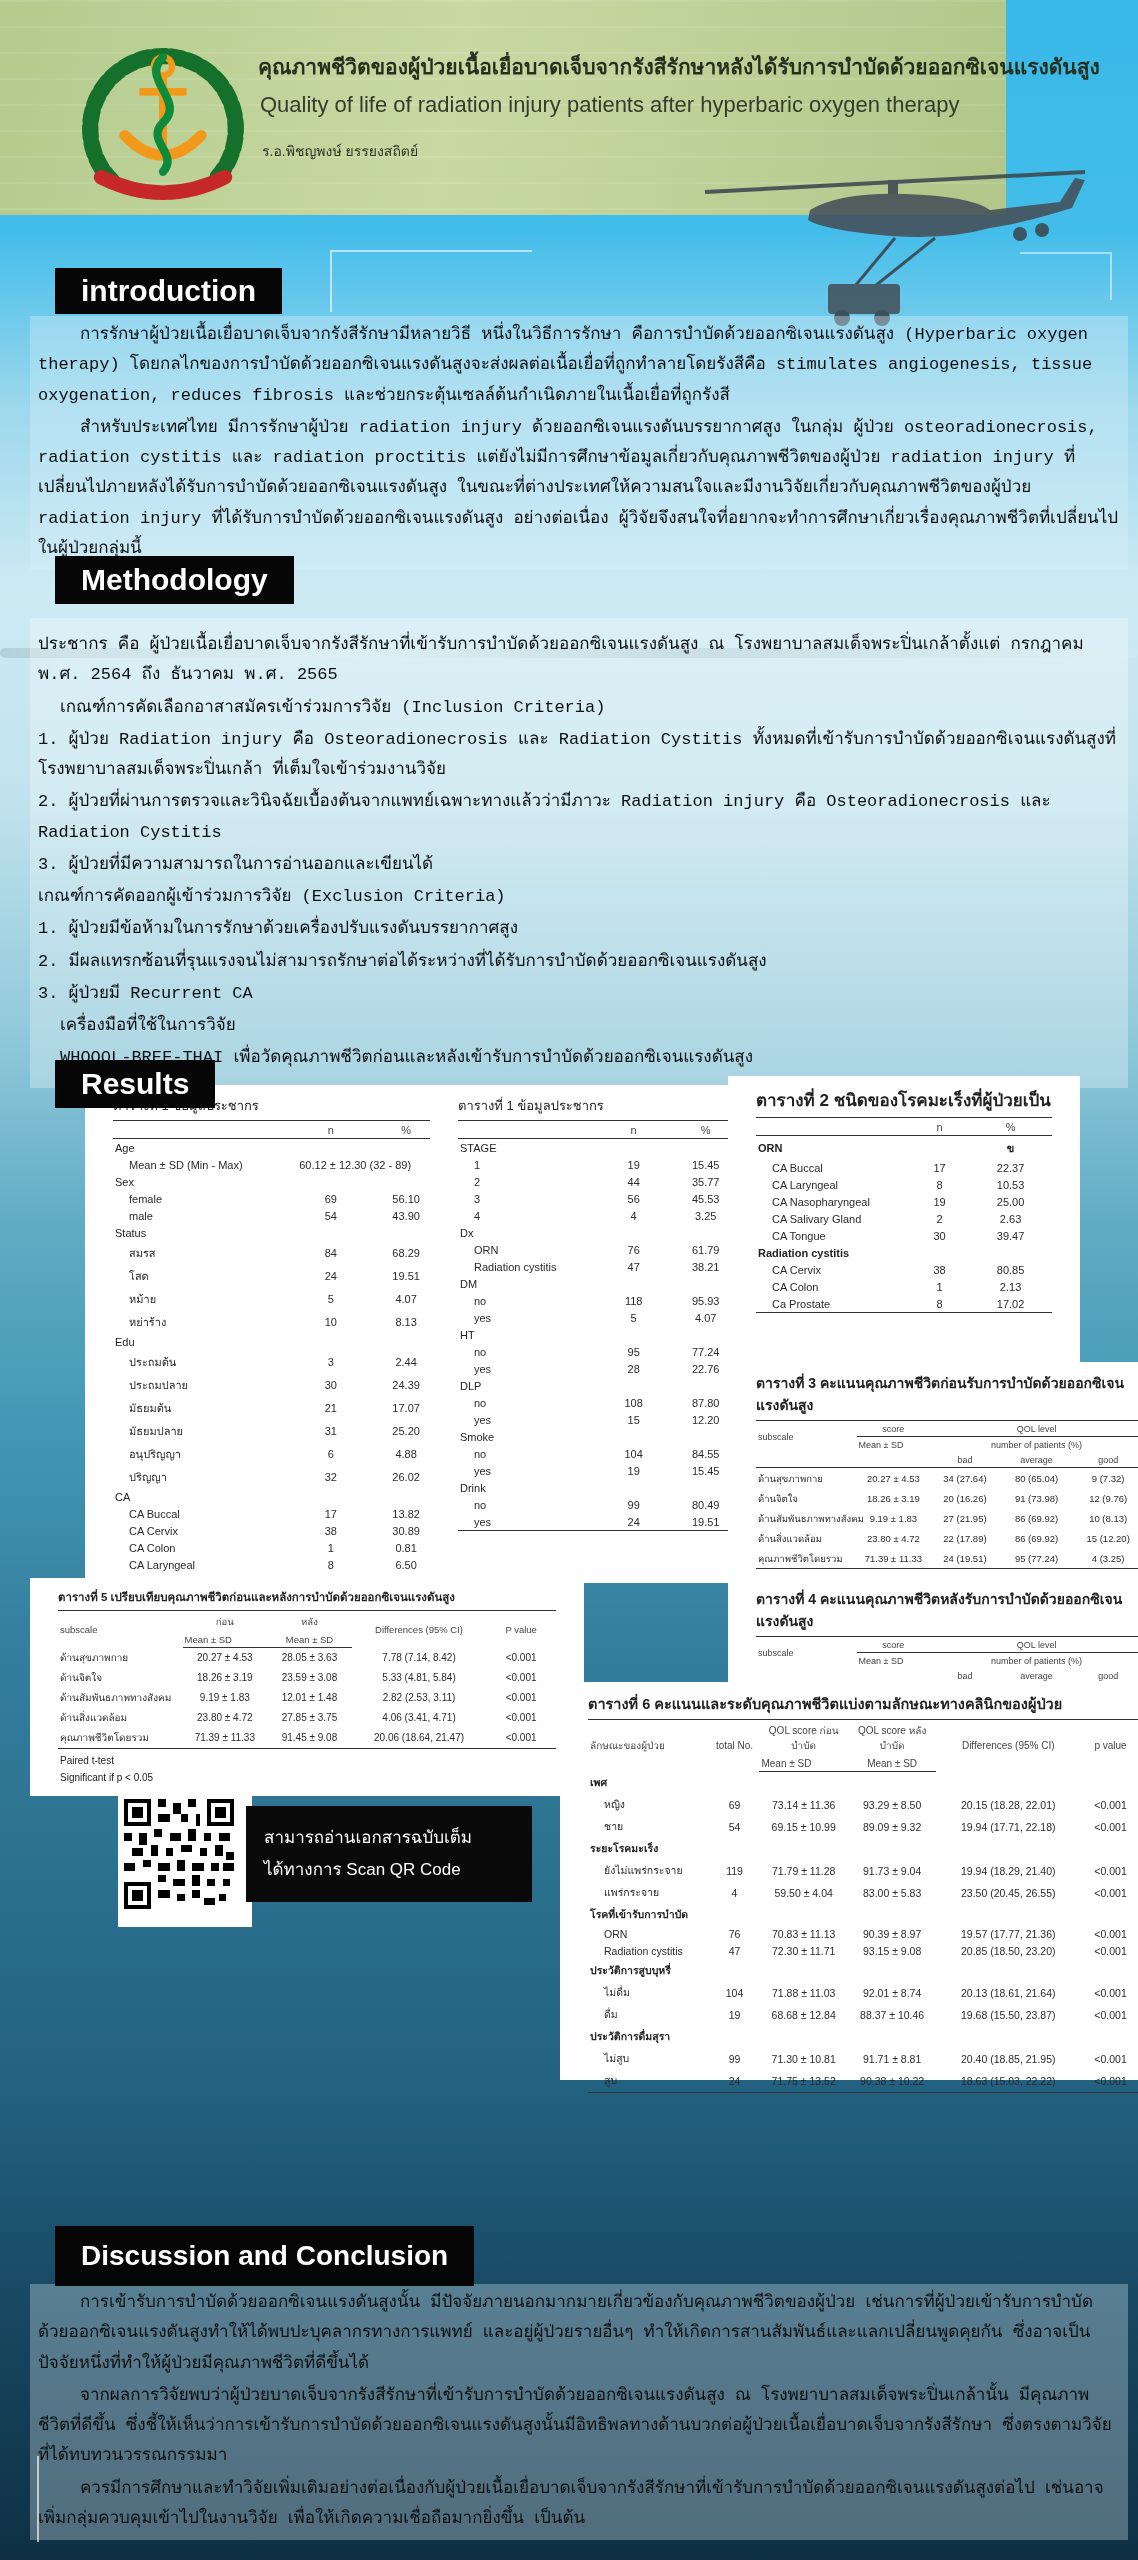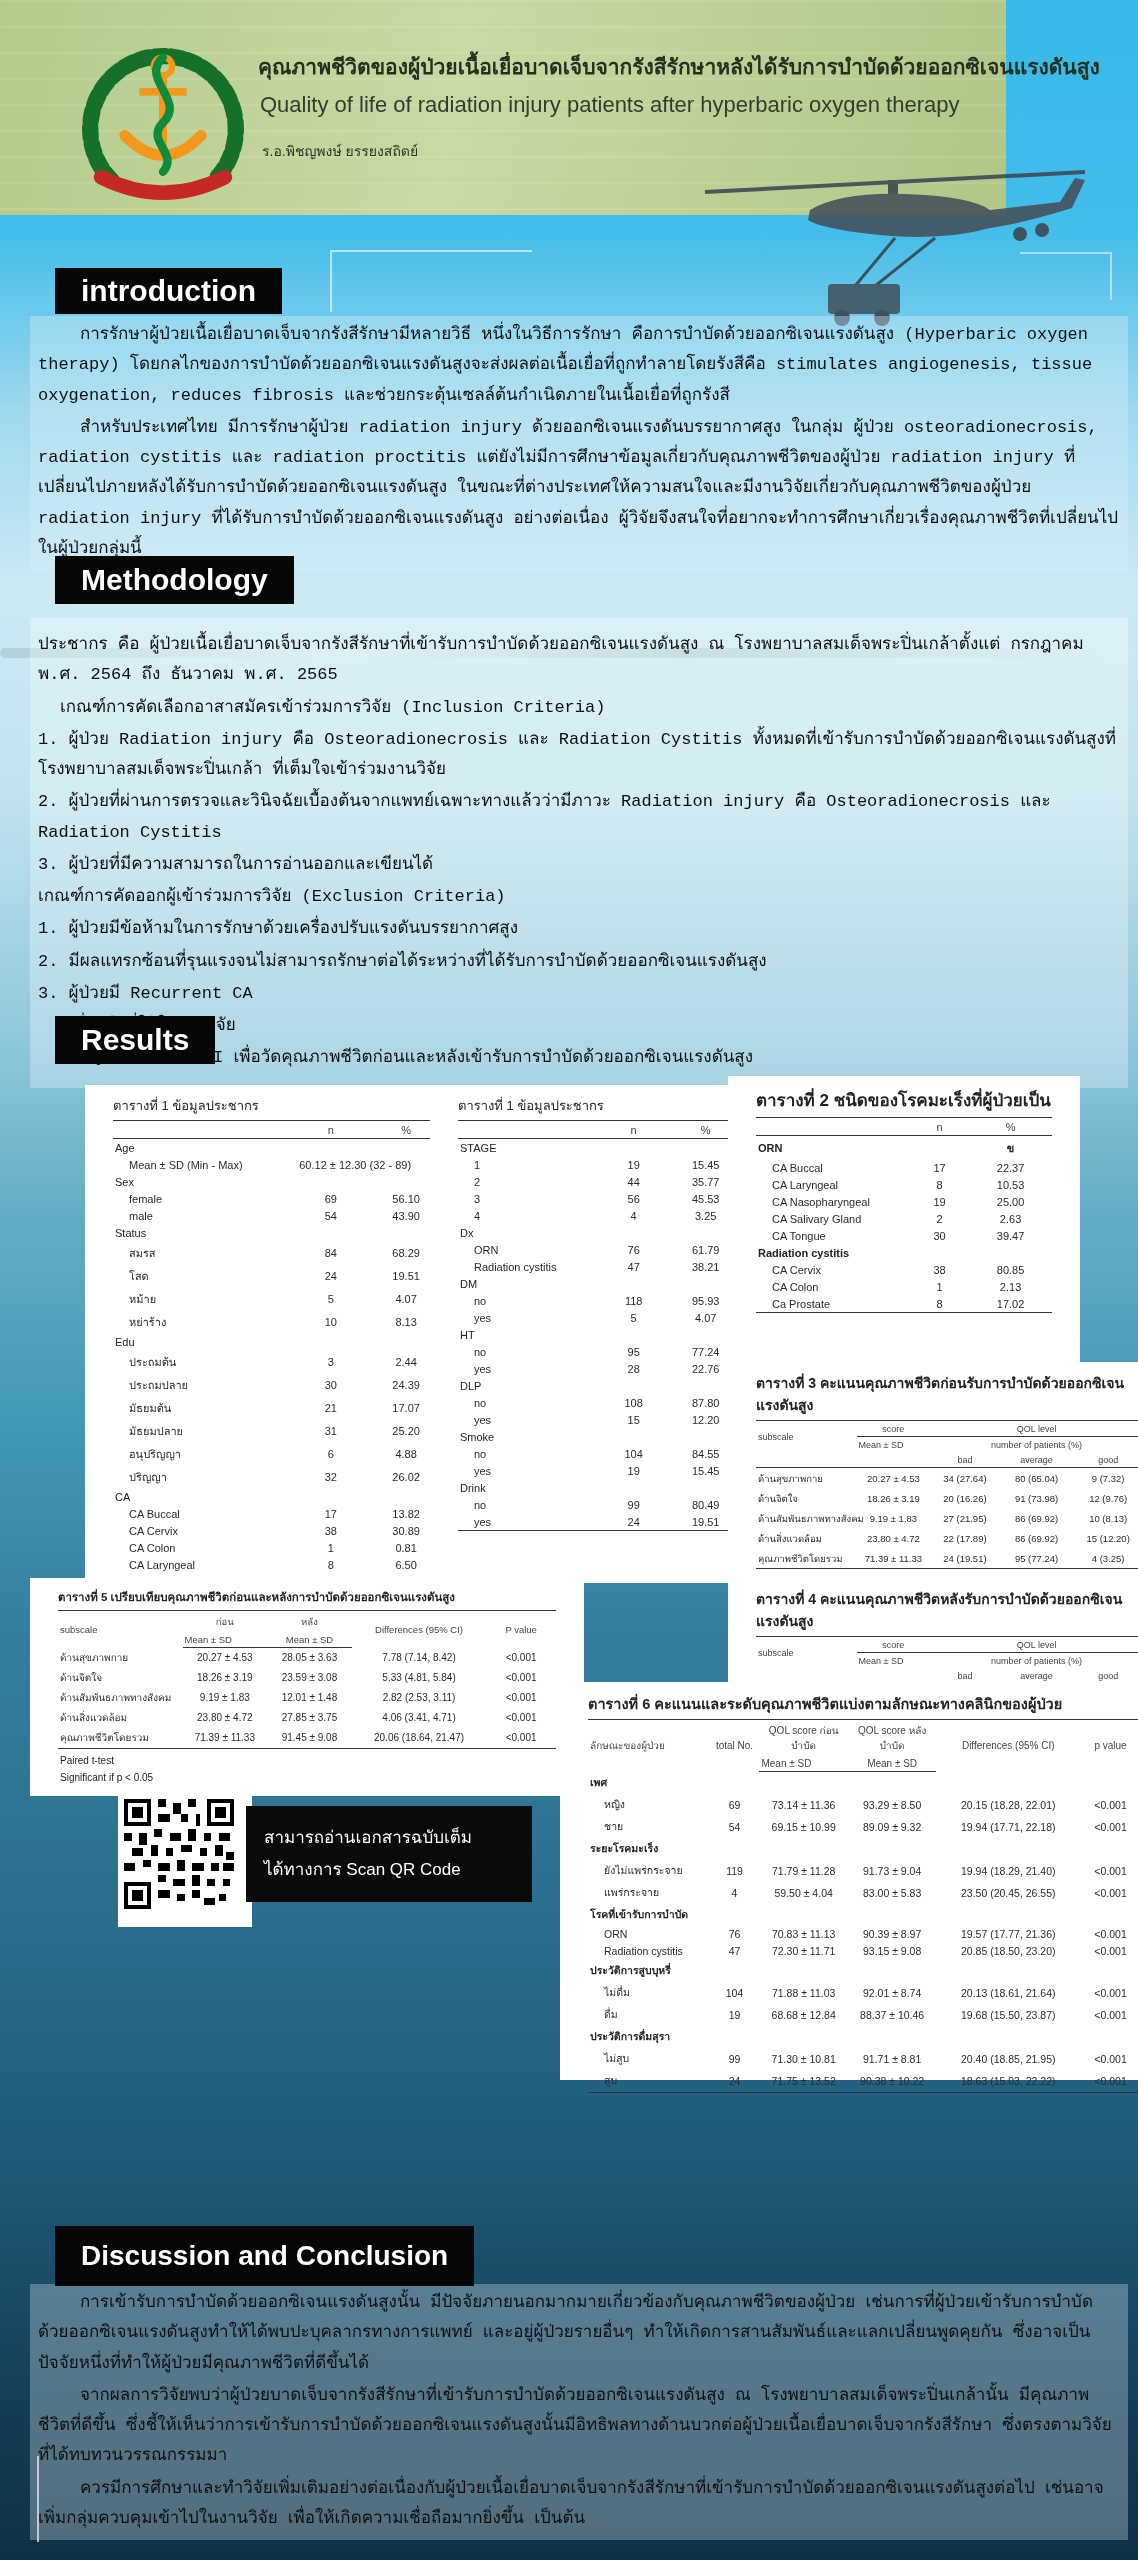--- a/index.html
+++ b/index.html
@@ -23,21 +23,21 @@
   .heli{position:absolute;left:690px;top:158px;width:440px;height:175px;opacity:.88;z-index:2;}
   .circuit1{position:absolute;left:330px;top:250px;width:200px;height:60px;border-left:2px solid rgba(255,255,255,.6);border-top:2px solid rgba(255,255,255,.6);z-index:1;}
   .circuit2{position:absolute;left:1020px;top:252px;width:90px;height:46px;border-right:2px solid rgba(255,255,255,.5);border-top:2px solid rgba(255,255,255,.5);z-index:1;}
   .wingline{position:absolute;left:0px;top:648px;width:1138px;height:10px;background:linear-gradient(90deg,rgba(20,40,50,.35),rgba(255,255,255,.25) 30%,rgba(20,40,50,.35) 60%,rgba(255,255,255,.2));border-radius:5px;opacity:.35;}
   .bottomline{position:absolute;left:37px;top:2456px;width:2px;height:86px;background:rgba(255,255,255,.65);}
   
   .hbox{position:absolute;background:#060606;color:#fff;font-weight:800;
     display:flex;align-items:center;padding:0 26px;z-index:4;}
   .hbox.intro{left:55px;top:268px;height:46px;font-size:30px;}
   .hbox.method{left:55px;top:556px;height:48px;font-size:30px;}
-  .hbox.results{left:55px;top:1016px;height:48px;font-size:30px;}
+  .hbox.results{left:55px;top:1060px;height:48px;font-size:30px;}
   .hbox.disc{left:55px;top:2226px;height:60px;font-size:28px;}
   
   .textpanel{position:absolute;color:#0c0f12;font-size:17px;line-height:1.78;z-index:3;font-family:Liberation Mono, monospace;}
   .tp-intro{left:30px;top:316px;width:1082px;background:rgba(215,240,250,.38);padding:4px 8px;}
   .tp-method{left:30px;top:618px;width:1082px;background:rgba(255,255,255,.30);padding:12px 8px;}
   .tp-disc{left:30px;top:2284px;width:1082px;background:rgba(235,248,252,.30);padding:4px 8px;}
   .textpanel p{margin:0 0 2px 0;text-indent:42px;}
   .textpanel p.noindent{text-indent:0;}
   .textpanel p.small-indent{text-indent:22px;}
   

